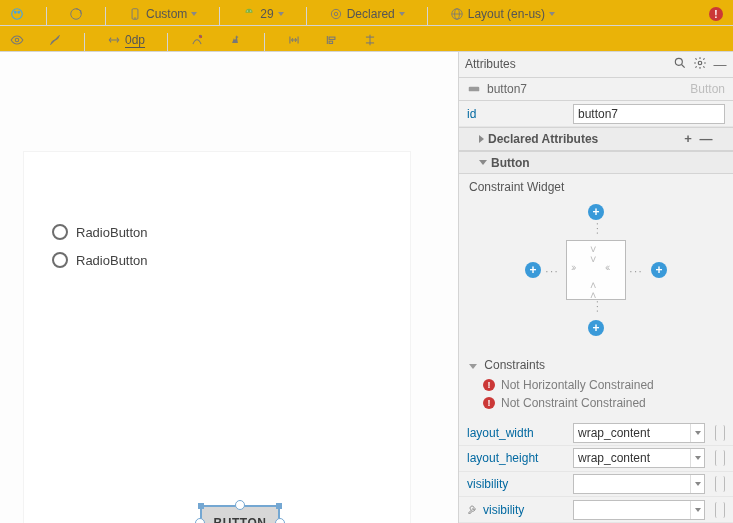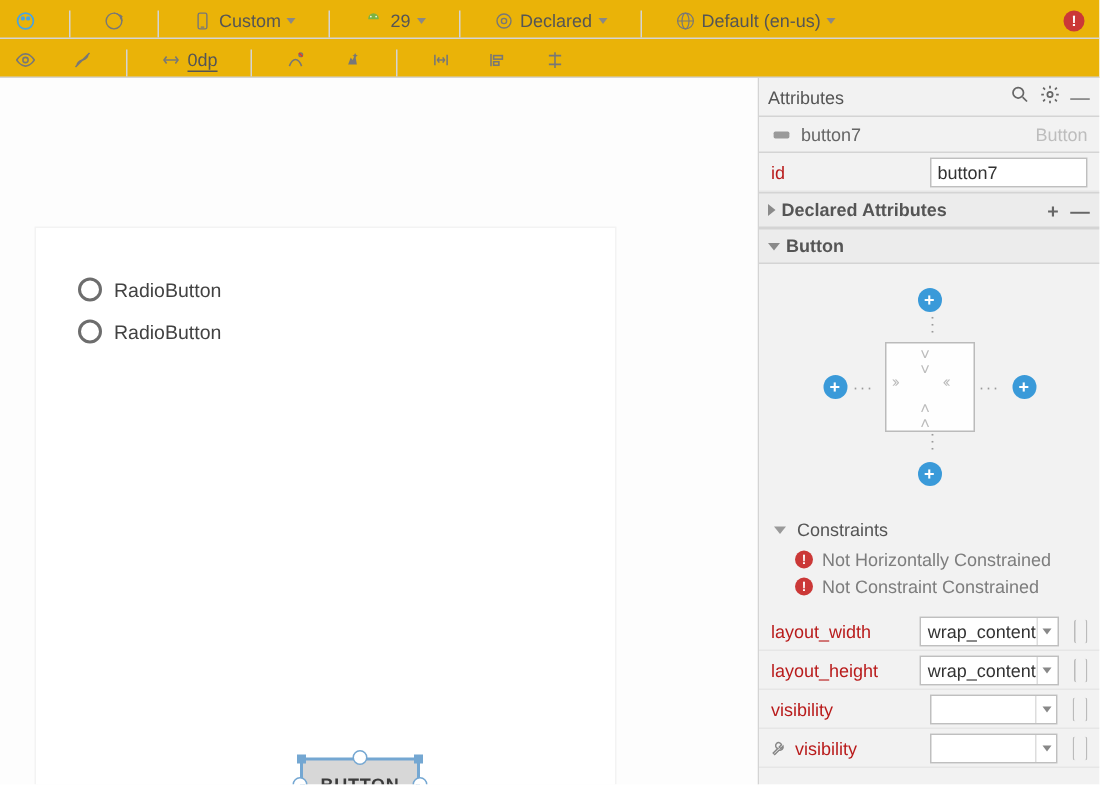--- a/index.html
+++ b/index.html
@@ -84,20 +84,21 @@
   }
 
   
   .radio-row {
     position: absolute;
     display: flex;
     align-items: center;
     gap: 8px;
     font-size: 13px;
     color: #424242;
+    margin-top: 39px;
   }
   .radio-ring {
     width: 16px; height: 16px;
     border: 2px solid var(--radio-ring);
     border-radius: 50%;
   }
 
   
   .name-field {
     position: absolute;
@@ -136,21 +137,21 @@
   .corner {
     position: absolute;
     width: 6px; height: 6px;
     background: var(--selection);
   }
   .c-tl { top: -4px; left: -4px; }
   .c-tr { top: -4px; right: -4px; }
 
   
   .attr-panel {
-    width: 228px;
+    width: 275px;
     background: var(--panel-bg);
     border-left: 1px solid var(--panel-border);
     display: flex;
     flex-direction: column;
     font-size: 12px;
   }
   .attr-header {
     display: flex;
     align-items: center;
     height: 26px;
@@ -173,21 +174,21 @@
   .crumb-row .type { margin-left: auto; color: #bdbdbd; }
 
   .prop-row {
     display: flex;
     align-items: center;
     height: 26px;
     padding: 0 8px;
     gap: 6px;
     border-bottom: 1px solid #e6e6e6;
   }
-  .prop-label { width: 100px; color: #b91c1c; }
+  .prop-label { width: 100px; color: #0369a1; }
   .prop-input {
     flex: 1;
     height: 20px;
     border: 1px solid #bfbfbf;
     background: #fff;
     padding: 0 4px;
     font-size: 12px;
     display: flex;
     align-items: center;
     justify-content: space-between;
@@ -203,21 +204,21 @@
     border-left: 1px solid #bbb;
     border-right: 1px solid #bbb;
     margin-left: 4px;
     border-radius: 2px;
   }
 
   .section-head {
     display: flex;
     align-items: center;
     height: 24px;
-    padding: 0 6px;
+    padding: 0 20px;
     background: #ececec;
     border-top: 1px solid var(--panel-border);
     border-bottom: 1px solid var(--panel-border);
     gap: 4px;
     color: #555;
     font-weight: bold;
   }
   .section-head .spacer { flex: 1; }
   .tri {
     width: 0; height: 0;
@@ -364,21 +365,21 @@
     <span>Declared</span>
     <span class="chevron-down"></span>
   </span>
   <span class="sep"></span>
   <span class="tool-combo">
     <svg class="icon-svg" viewBox="0 0 24 24" fill="none" stroke="#777" stroke-width="1.4">
         <circle cx="12" cy="12" r="9"></circle>
         <ellipse cx="12" cy="12" rx="4" ry="9"></ellipse>
         <line x1="3" y1="12" x2="21" y2="12"></line>
       </svg>
-    <span>Default (en-us)</span>
+    <span>Layout (en-us)</span>
     <span class="chevron-down"></span>
   </span>
   <span style="flex:1"></span>
   <span class="tool-btn">
     <span class="warn-dot" style="width:14px;height:14px;font-size:10px;">!</span>
   </span>
 </div>
 
 <div class="toolbar">
   <span class="tool-btn">
@@ -514,20 +515,21 @@
       <span class="plus">+</span>
       <span class="minus">—</span>
     </div>
 
     <div class="section-head">
       <span class="tri open"></span>
       <span>Button</span>
     </div>
 
     <div class="layout-body">
+      <div class="sub">Constraint Widget</div>
 
       <div class="cw">
         <div class="cw-box"></div>
         <div class="cw-chevs inner-top">˅<br>˅</div>
         <div class="cw-chevs inner-bot">˄<br>˄</div>
         <div class="cw-chevs inner-left">››</div>
         <div class="cw-chevs inner-right">‹‹</div>
         <span class="dots top">···</span>
         <span class="dots bot">···</span>
         <span class="dots left">···</span>

